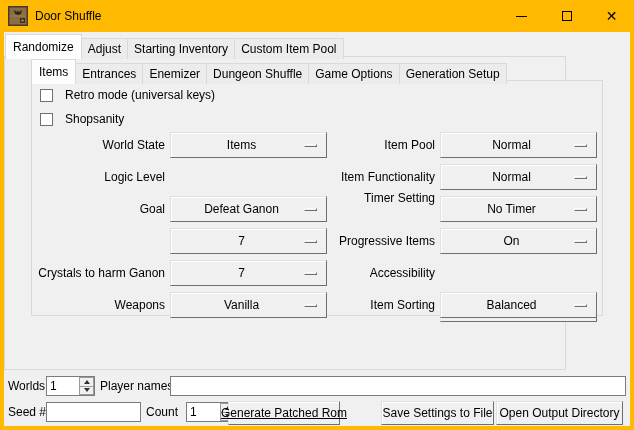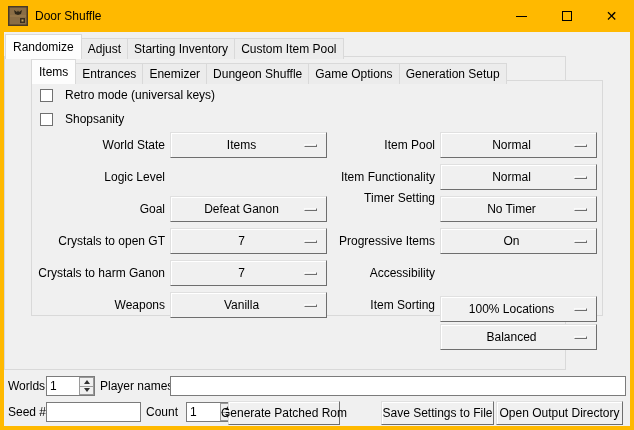--- a/index.html
+++ b/index.html
@@ -125,21 +125,20 @@
         </div>
 
         <span class="opt-label" style="left:0;top:83px;">Logic Level</span>
 
         <span class="opt-label" style="left:0;top:115px;">Goal</span>
         <div class="dropdown" style="left:138px;top:115px;">
           <span class="dd-value">Defeat Ganon</span>
           <span class="dd-indicator"></span>
         </div>
 
-        <span class="opt-label" style="left:0;top:147px;">Crystals to open GT</span>
         <div class="dropdown" style="left:138px;top:147px;">
           <span class="dd-value">7</span>
           <span class="dd-indicator"></span>
         </div>
 
         <span class="opt-label" style="left:0;top:179px;">Crystals to harm Ganon</span>
         <div class="dropdown" style="left:138px;top:179px;">
           <span class="dd-value">7</span>
           <span class="dd-indicator"></span>
         </div>
@@ -174,21 +173,21 @@
           <span class="dd-indicator"></span>
         </div>
 
         <span class="opt-label" style="left:270px;top:179px;">Accessibility</span>
         <div class="dropdown" style="left:408px;top:179px;margin-top:36px;">
           <span class="dd-value">100% Locations</span>
           <span class="dd-indicator"></span>
         </div>
 
         <span class="opt-label" style="left:270px;top:211px;">Item Sorting</span>
-        <div class="dropdown" style="left:408px;top:211px;margin-top:32px;">
+        <div class="dropdown" style="left:408px;top:211px;">
           <span class="dd-value">Balanced</span>
           <span class="dd-indicator"></span>
         </div>
 
       </div>
     </div>
 
     <span class="b-label" style="left:4px;top:344px;text-align:center;">Worlds</span>
     <div class="spinbox" style="left:42px;top:344px;width:49px;">
       <input class="spin-input" value="1" style="">
@@ -211,18 +210,18 @@
       <input class="spin-input" value="1" style="">
       <div class="spin-btns">
         <div class="spin-btn">
             <span class="tri-up"></span>
           </div>
         <div class="spin-btn">
             <span class="tri-down"></span>
           </div>
       </div>
     </div>
-    <div class="btn" style="left:224px;top:369px;width:112px;">Generate Patched Rom</div>
+    <div class="btn" style="left:224px;top:369px;width:112px;text-decoration:underline;">Generate Patched Rom</div>
     <div class="btn" style="left:377px;top:369px;width:113px;">Save Settings to File</div>
     <div class="btn" style="left:492px;top:369px;width:127px;">Open Output Directory</div>
 
   </div>
 </div>
 
 </body></html>

